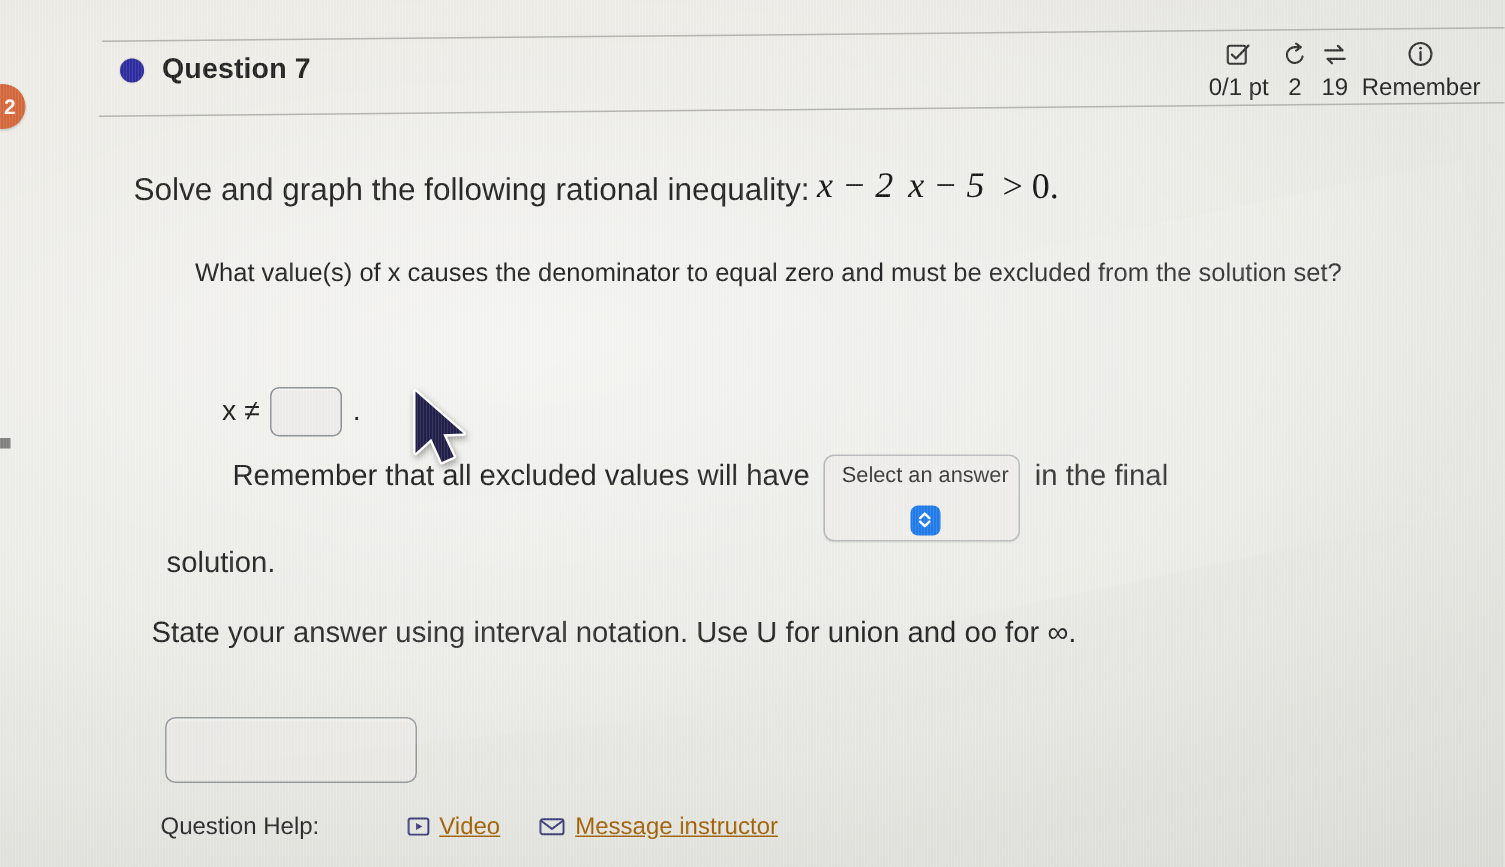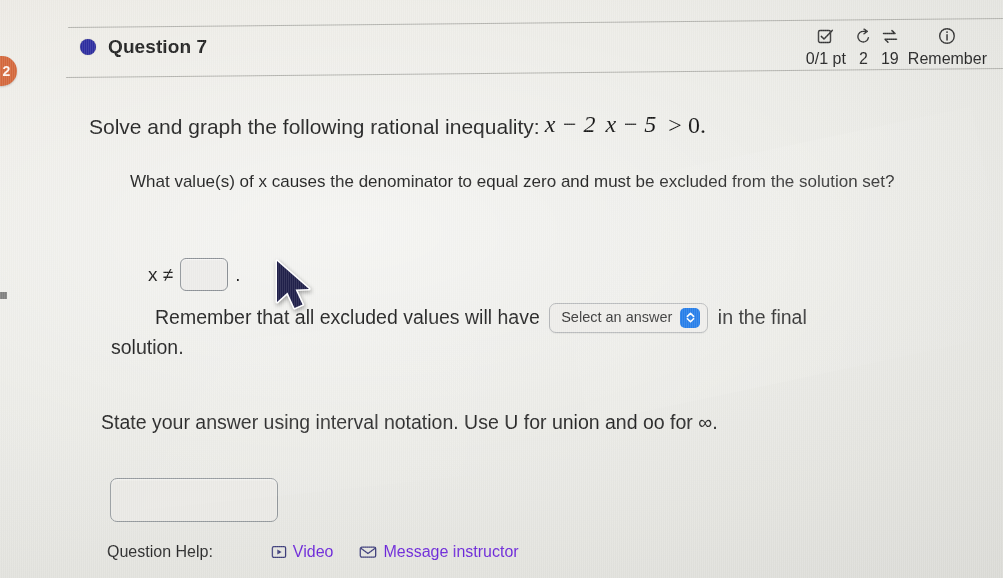--- a/index.html
+++ b/index.html
@@ -224,20 +224,21 @@
     gap: 8px;
     border: 1.2px solid #b7b9bb;
     border-radius: 7px;
     background: #eeedea;
     padding: 3px 7px 3px 11px;
     font-size: 14.5px;
     color: #343434;
     vertical-align: 2px;
     margin: 0 4px;
     box-shadow: 0 1px 1px rgba(0,0,0,.05);
+    flex-direction: column;
   }
   .stepper {
     width: 20px;
     height: 20px;
     border-radius: 5px;
     background: #1675e8;
     display: inline-flex;
     align-items: center;
     justify-content: center;
     flex: 0 0 auto;
@@ -270,24 +271,25 @@
     top: 543px;
     display: flex;
     align-items: center;
     gap: 26px;
     font-size: 16px;
     color: #2b2b2b;
     white-space: nowrap;
   }
   .help-link {
     display: inline-flex;
-    align-items: center;
+    align-items: flex-start;
     gap: 6px;
-    color: #6d28d9;
+    color: #a16207;
     cursor: pointer;
+    text-decoration: underline;
   }
   .help-row .sp { width: 6px; }
 
   
   .cursor {
     position: absolute;
     left: 271px;
     top: 258px;
     width: 44px;
     height: 56px;

